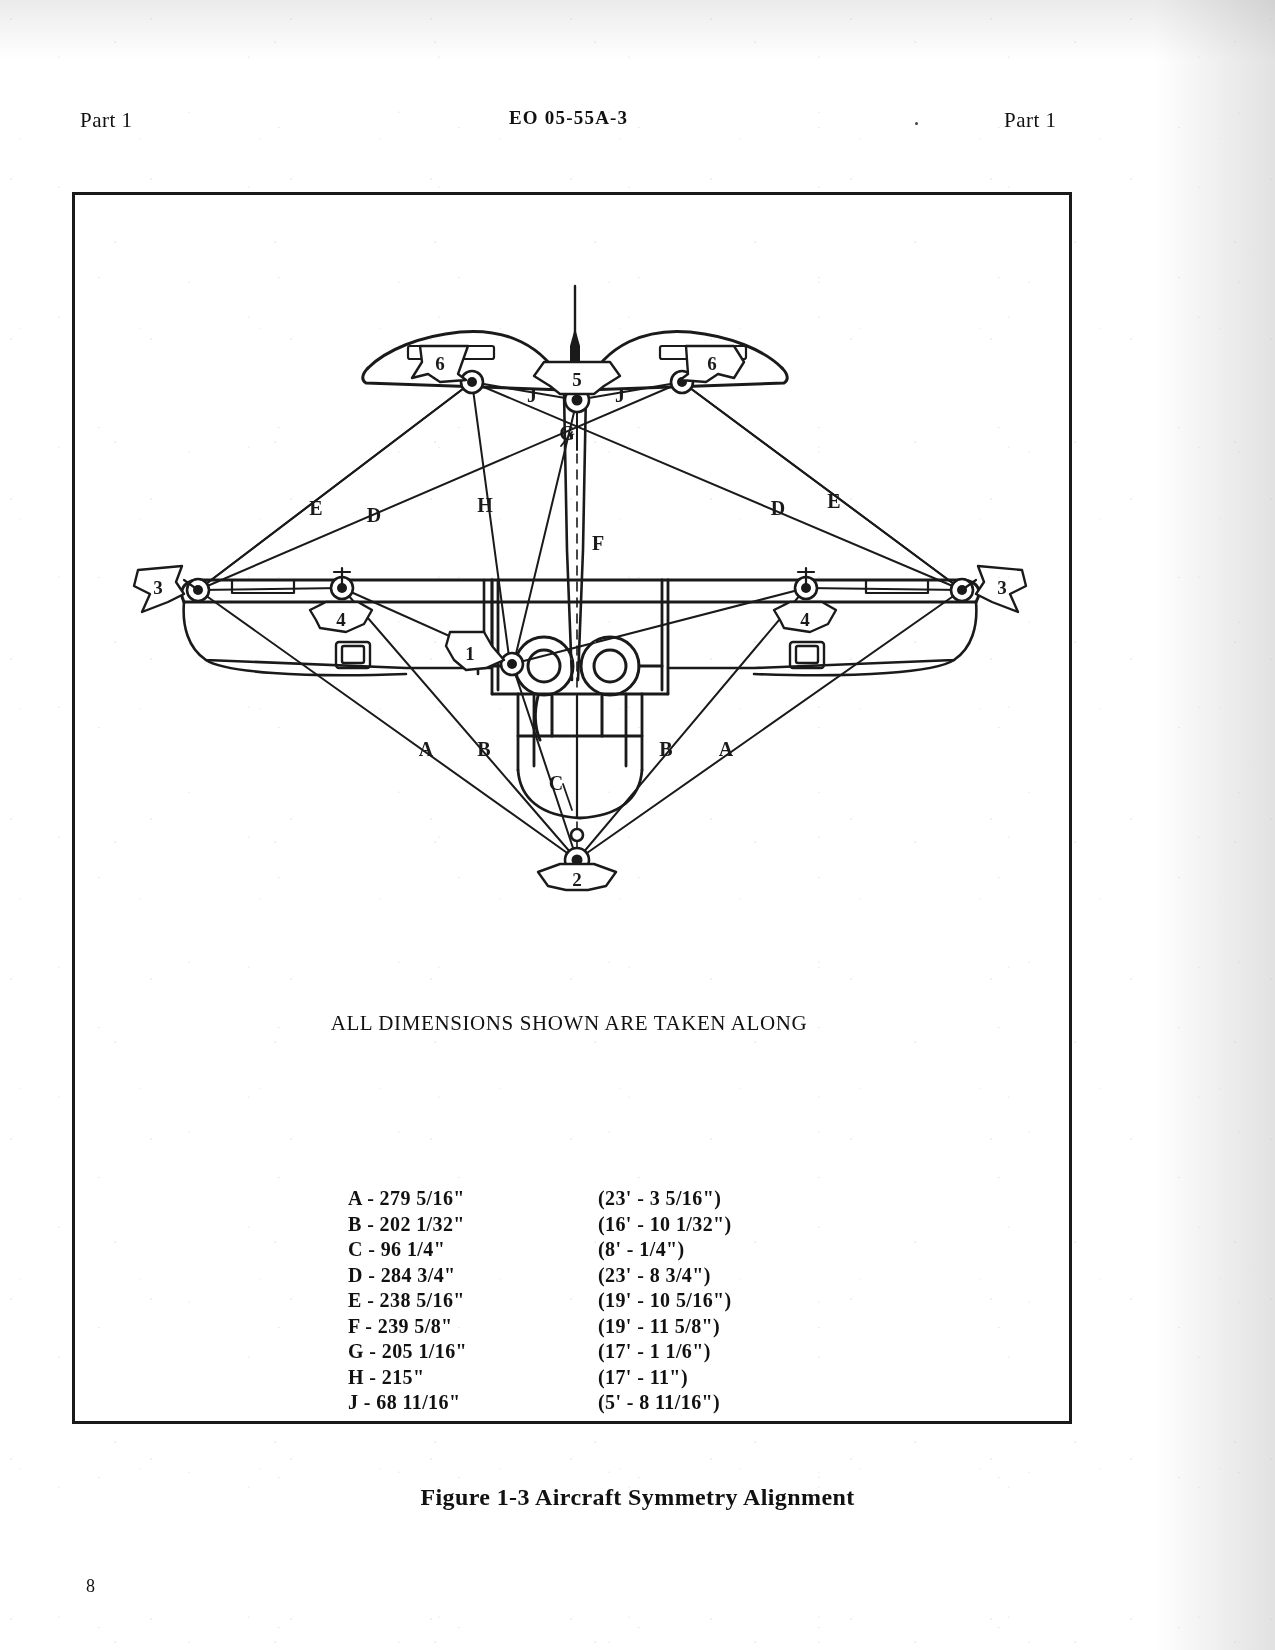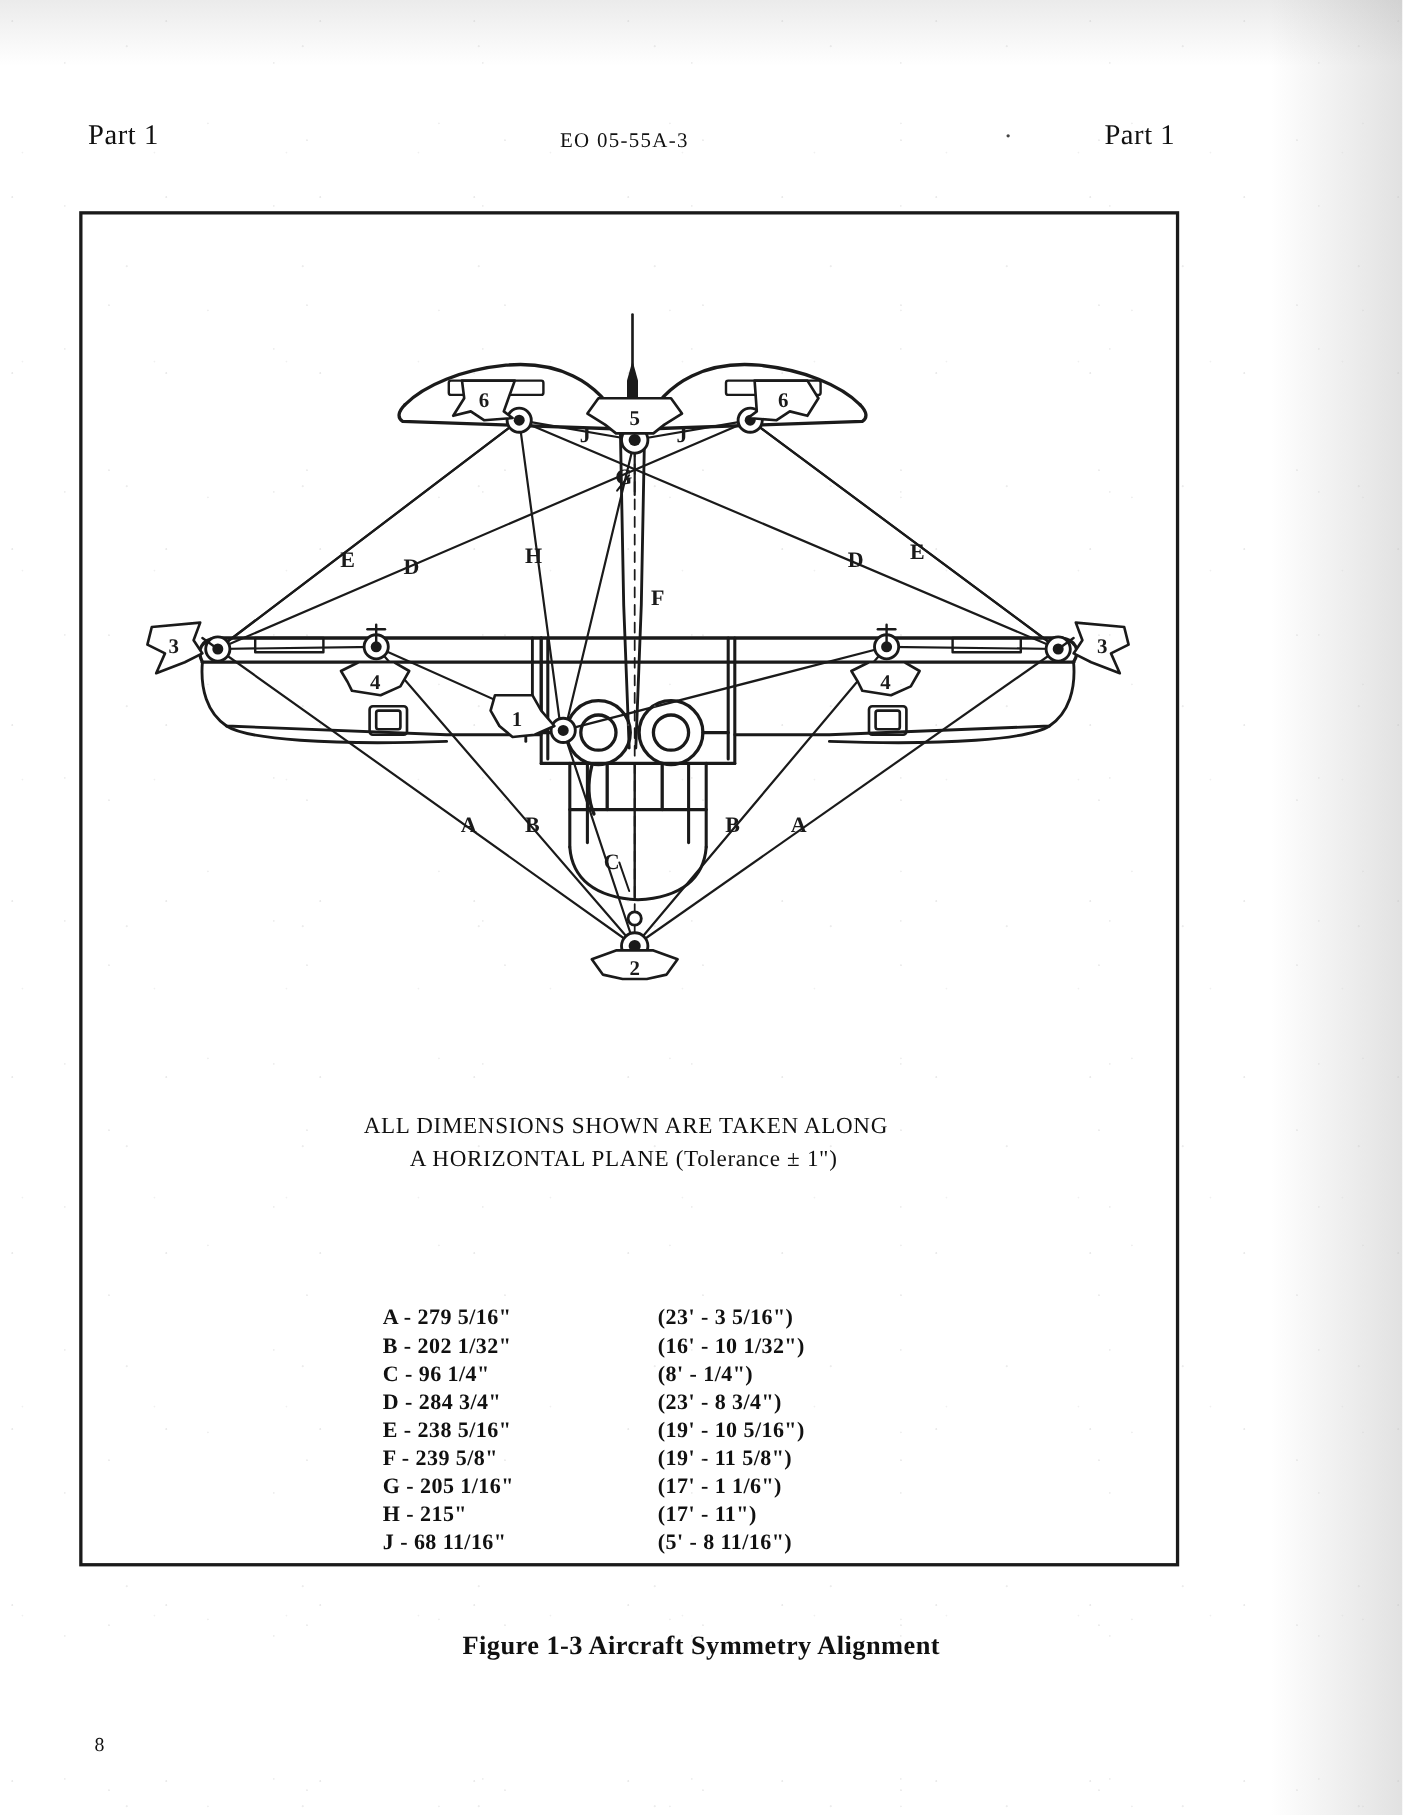--- a/index.html
+++ b/index.html
@@ -39,26 +39,26 @@
   .edge-shadow-t {
     position: absolute; top: 0; left: 0; width: 1275px; height: 60px;
     background: linear-gradient(to bottom, rgba(130,130,130,.16), rgba(255,255,255,0));
     pointer-events: none;
   }
 
   
   .head {
     position: absolute;
     font-family: "Liberation Serif", serif;
-    font-size: 26px;
+    font-size: 21px;
     letter-spacing: .5px;
     white-space: nowrap;
   }
   #head-left  { left: 80px;  top: 108px; }
-  #head-doc   { left: 509px; top: 118px; font-weight: 400; letter-spacing: 1.2px; font-size: 19px; text-align: right; }
+  #head-doc   { left: 509px; top: 107px; font-weight: 700; letter-spacing: 1.2px; font-size: 19px; text-align: right; }
   #head-right { left: 1004px; top: 108px; }
   .head-dot {
     position: absolute; left: 915px; top: 122px;
     width: 3px; height: 3px; background: #444; border-radius: 50%;
   }
 
   
   .fig-frame {
     position: absolute;
     left: 72px; top: 192px;
@@ -387,21 +387,20 @@
     <g stroke-width="1.8">
       <path d="M441 196 L452 182"></path>
       <path d="M443 534 L452 560"></path>
     </g>
   </g>
 </svg>
 </div>
 
 <div class="notes">
   <div class="note-line l1">ALL DIMENSIONS SHOWN ARE TAKEN ALONG</div>
-  <div class="note-line l2">A HORIZONTAL PLANE (Tolerance ± 1")</div>
 </div>
 
 <div class="dim-table">
   <div class="dim-row">
     <span class="dim-label">A - 279 5/16"</span>
     <span class="dim-paren">(23'  - 3 5/16")</span>
   </div>
   <div class="dim-row">
     <span class="dim-label">B - 202 1/32"</span>
     <span class="dim-paren">(16'  - 10 1/32")</span>

